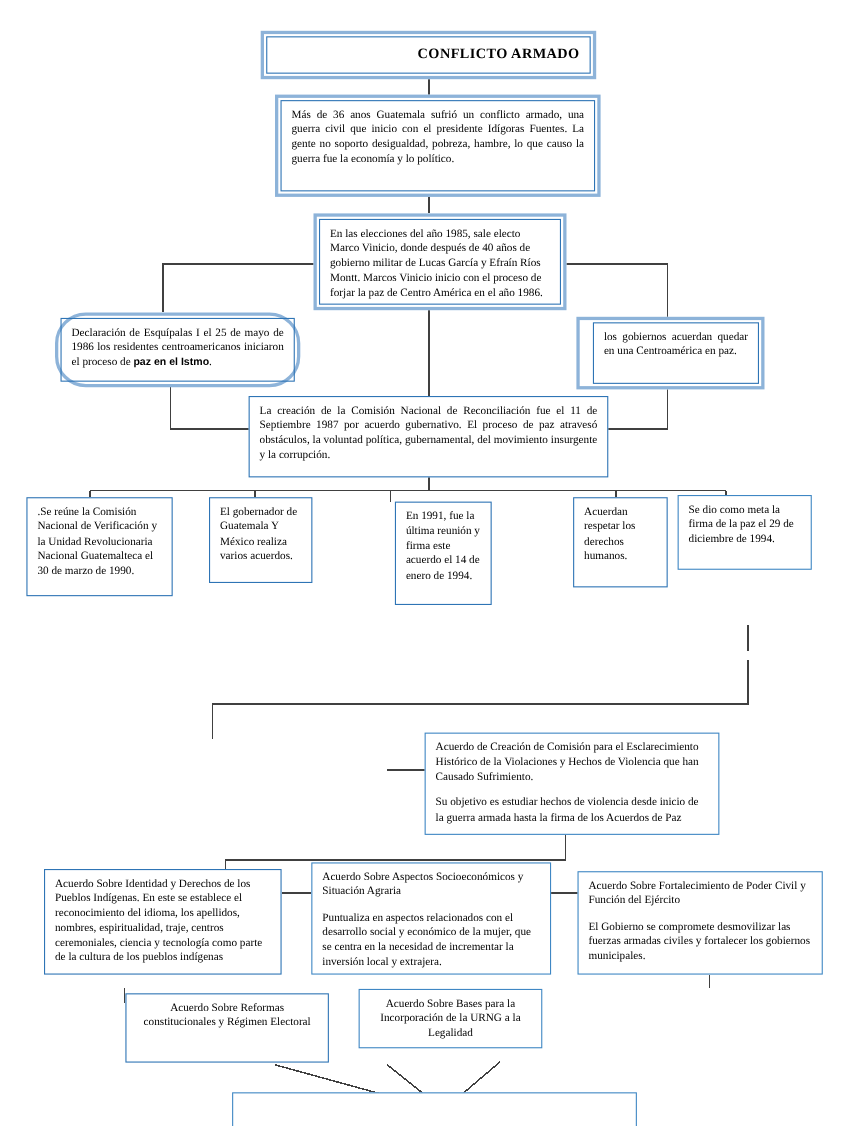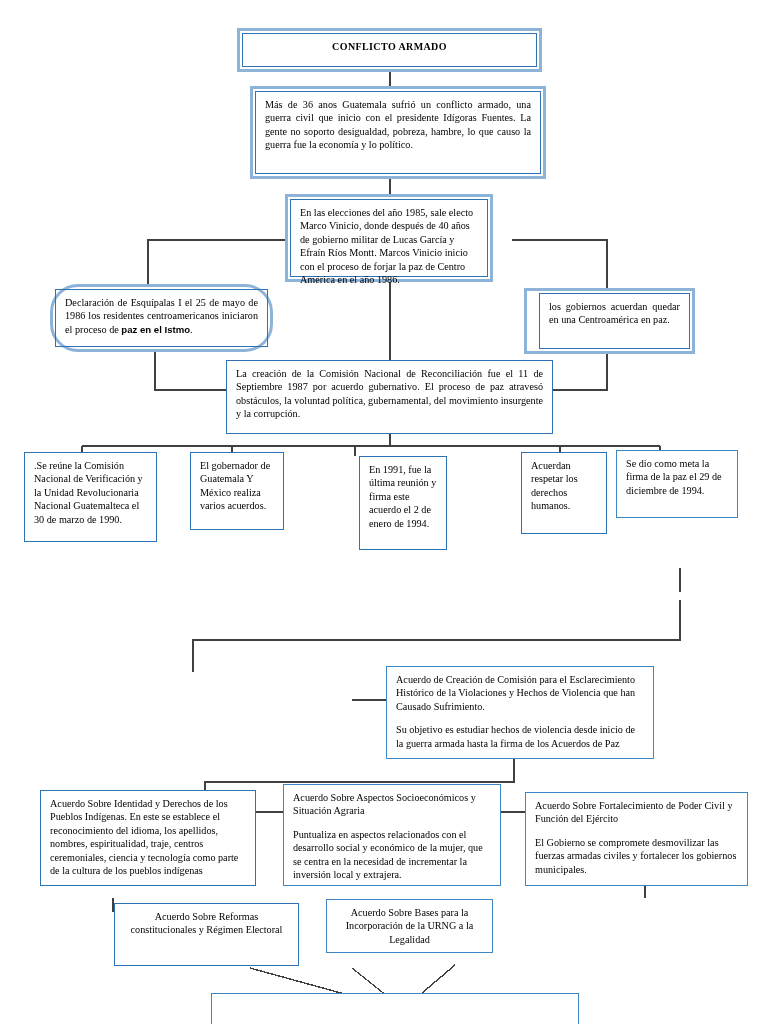--- a/index.html
+++ b/index.html
@@ -56,23 +56,23 @@
     border: 1.2px solid #3F87C4;
   }
   .node p {
     margin: 0 0 0 0;
   }
   .node p + p {
     margin-top: 10px;
   }
   .title-text {
     font-weight: bold;
-    text-align: center;
+    text-align: right;
     letter-spacing: 0.4px;
-    font-size: 10px;
+    font-size: 13px;
   }
   .just {
     text-align: justify;
     text-justify: inter-word;
   }
   .ctr {
     text-align: center;
   }
   .sans-bold {
     font-family: "Liberation Sans", "DejaVu Sans", sans-serif;
@@ -138,21 +138,21 @@
       <div class="title-text">CONFLICTO ARMADO</div>
     </div>
   </div>
 
   <div class="node double" style="left:250px; top:86px; width:296px; height:93px;">
     <div class="inner">
       <p class="just">Más de 36 anos Guatemala sufrió un conflicto armado, una guerra civil que inicio con el presidente Idígoras Fuentes. La gente no soporto desigualdad, pobreza, hambre, lo que causo la guerra fue la economía y lo político.</p>
     </div>
   </div>
 
-  <div class="node double" style="left:285px; top:194px; width:208px; height:88px;">
+  <div class="node double" style="left:285px; top:194px; width:230px; height:88px;">
     <div class="inner">
       <p>En las elecciones del año 1985, sale electo Marco Vinicio, donde después de 40 años de gobierno militar de  Lucas García y Efraín Ríos Montt.  Marcos Vinicio inicio con el proceso de forjar la paz de Centro América en el año 1986.</p>
     </div>
   </div>
 
   <div class="node double" style="left:50px; top:284px; width:223px; height:68px;border-radius:28px;">
     <div class="inner">
       <p class="just"><span>Declaración de Esquípalas I el 25 de mayo de 1986 los residentes centroamericanos iniciaron el proceso de </span><span class="sans-bold">paz en el Istmo</span><span>.</span></p>
     </div>
   </div>
@@ -169,21 +169,21 @@
 
   <div class="node single" style="left:24px; top:452px; width:133px; height:90px;">
     <p>.Se reúne la Comisión Nacional de Verificación  y la Unidad Revolucionaria  Nacional Guatemalteca el 30 de marzo de 1990.</p>
   </div>
 
   <div class="node single" style="left:190px; top:452px; width:94px; height:78px;">
     <p>El gobernador de Guatemala  Y México realiza varios acuerdos.</p>
   </div>
 
   <div class="node single" style="left:359px; top:456px; width:88px; height:94px;">
-    <p>En 1991, fue la última reunión y firma este acuerdo el 2 de enero de 1994.</p>
+    <p>En 1991, fue la última reunión y firma este acuerdo el 14 de enero de 1994.</p>
   </div>
 
   <div class="node single" style="left:521px; top:452px; width:86px; height:82px;">
     <p>Acuerdan respetar los derechos humanos.</p>
   </div>
 
   <div class="node single thin" style="left:616px; top:450px; width:122px; height:68px;">
     <p>Se dio como meta la firma de la paz el 29 de diciembre de 1994.</p>
   </div>
 

